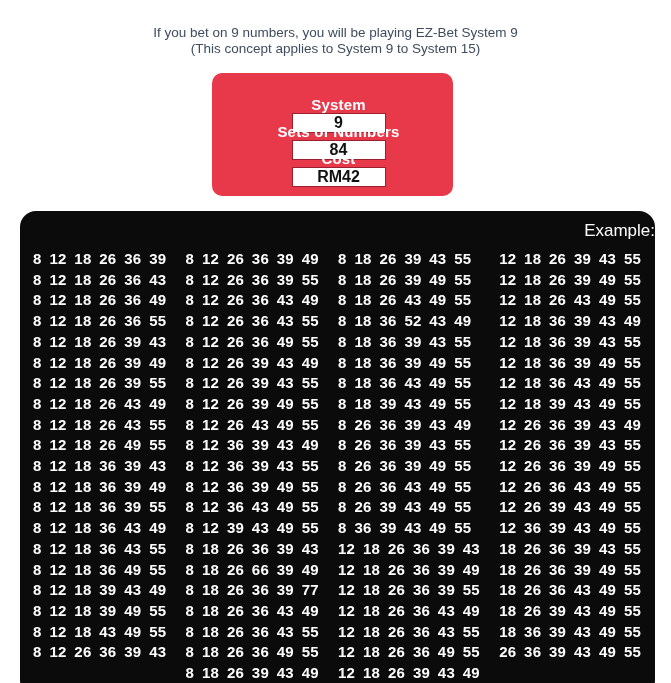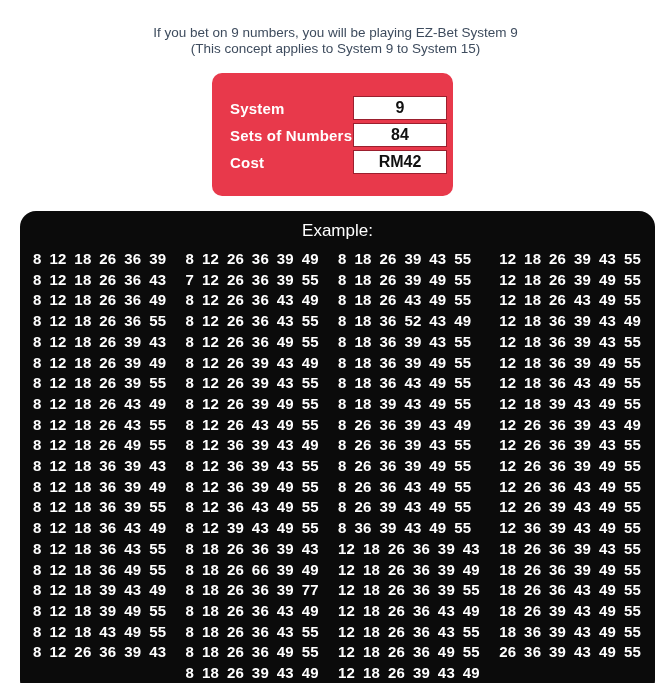--- a/index.html
+++ b/index.html
@@ -38,20 +38,21 @@
     height: 123px;
     background: var(--card-red);
     border-radius: 10px;
     padding: 23px 6px 0 18px;
   }
   .info-row {
     display: flex;
     align-items: center;
     height: 24px;
     margin-bottom: 3px;
+    flex-direction: column;
   }
   .info-row-label {
     flex: 1;
     color: #ffffff;
     font-weight: bold;
     font-size: 15px;
     letter-spacing: 0.2px;
   }
   .info-row-valuebox {
     width: 94px;
@@ -71,21 +72,21 @@
   
   .example-panel {
     margin: 15px 0 0 20px;
     width: 635px;
     height: 485px;
     background: var(--panel-black);
     border-radius: 16px;
     padding-top: 9px;
   }
   .example-title {
-    text-align: center;
+    text-align: right;
     color: #ffffff;
     font-size: 17px;
     line-height: 22px;
     margin-bottom: 7px;
     font-weight: normal;
   }
   .combinations-grid {
     display: flex;
     justify-content: space-between;
     padding: 0 14px 0 13px;
@@ -152,21 +153,21 @@
           <div class="combo">8 12 18 36 43 49</div>
           <div class="combo">8 12 18 36 43 55</div>
           <div class="combo">8 12 18 36 49 55</div>
           <div class="combo">8 12 18 39 43 49</div>
           <div class="combo">8 12 18 39 49 55</div>
           <div class="combo">8 12 18 43 49 55</div>
           <div class="combo">8 12 26 36 39 43</div>
         </div>
         <div class="combo-col">
           <div class="combo">8 12 26 36 39 49</div>
-          <div class="combo">7 12 26 36 39 55</div>
+          <div class="combo">8 12 26 36 39 55</div>
           <div class="combo">8 12 26 36 43 49</div>
           <div class="combo">8 12 26 36 43 55</div>
           <div class="combo">8 12 26 36 49 55</div>
           <div class="combo">8 12 26 39 43 49</div>
           <div class="combo">8 12 26 39 43 55</div>
           <div class="combo">8 12 26 39 49 55</div>
           <div class="combo">8 12 26 43 49 55</div>
           <div class="combo">8 12 36 39 43 49</div>
           <div class="combo">8 12 36 39 43 55</div>
           <div class="combo">8 12 36 39 49 55</div>

